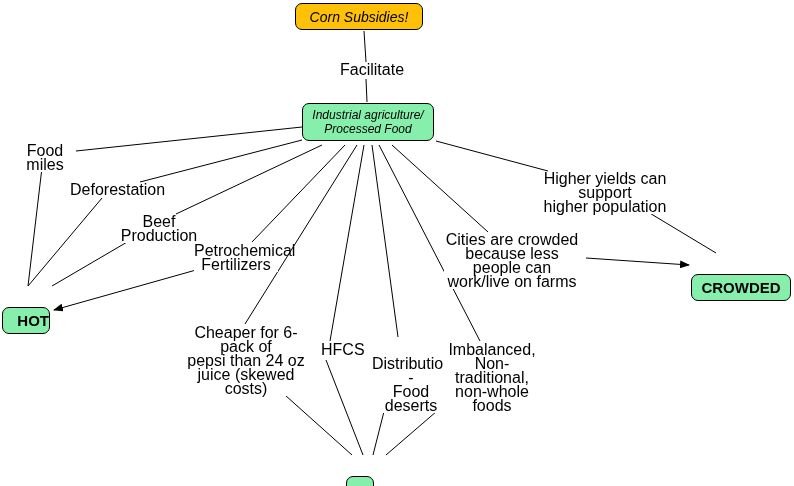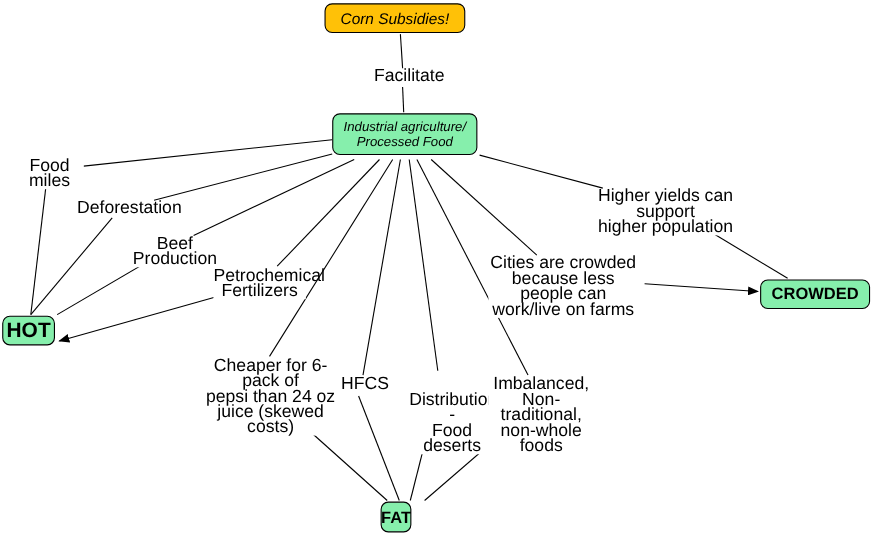--- a/index.html
+++ b/index.html
@@ -5,21 +5,21 @@
     html, body { margin: 0; padding: 0; background: #ffffff; }
     body { width: 794px; height: 486px; position: relative; overflow: hidden;
            font-family: "Liberation Sans", sans-serif; color: #000; }
     svg.links { position: absolute; left: 0; top: 0; width: 794px; height: 486px; }
     svg.links line { stroke: #000; stroke-width: 1; }
     .node { position: absolute; box-sizing: border-box; border: 1px solid #000;
             border-radius: 7px; background: #86efac; display: flex;
             align-items: center; justify-content: center; text-align: center; }
     .node.yellow { background: #ffc107; }
     .node.italic { font-style: italic; }
-    .node.bold { font-weight: bold; }
+    .node.bold { font-weight: bold; margin-top: 20px; }
     .lbl { position: absolute; font-size: 16px; line-height: 14px; text-align: center;
            background: #fff; white-space: pre-line; }
   </style>
 </head>
 <body>
 
 <svg class="links" viewBox="0 0 794 486">
   <defs>
     <marker id="arrowhead" markerWidth="10" markerHeight="8" refX="9" refY="4" orient="auto" markerUnits="userSpaceOnUse">
       <path d="M0,0 L10,4 L0,8 z" fill="#000"></path>
@@ -62,42 +62,42 @@
 
 <div class="node yellow italic" style="left:295px; top:3px; width:128px; height:27px; font-size:14px;">
   <span>Corn Subsidies!</span>
 </div>
 
 <div class="node italic" style="left:302px; top:103px; width:132px; height:38px; font-size:12px; line-height:14px; white-space:pre-line;">
   <span>Industrial agriculture/
 Processed Food</span>
 </div>
 
-<div class="node bold" style="left:2px; top:287px; width:48px; height:27px; font-size:19px;">
+<div class="node bold" style="left:2px; top:287px; width:48px; height:27px; font-size:15px;justify-content:flex-end;">
   <span>HOT</span>
 </div>
 
 <div class="node bold" style="left:691px; top:254px; width:100px; height:27px; font-size:15px;">
   <span>CROWDED</span>
 </div>
 
 <div class="node bold" style="left:346px; top:456px; width:28px; height:28px; font-size:15px;">
   <span>FAT</span>
 </div>
 
 <div class="lbl" style="left:340px; top:63px; width:54px;">Facilitate</div>
 <div class="lbl" style="left:14px; top:144px; width:62px;">Food miles</div>
 <div class="lbl" style="left:70px; top:183px; width:76px;">Deforestation</div>
 <div class="lbl" style="left:114px; top:215px; width:90px;">Beef Production</div>
 <div class="lbl" style="left:194px; top:244px; width:84px;">Petrochemical
 Fertilizers</div>
 <div class="lbl" style="left:184px; top:326px; width:124px;">Cheaper for 6-pack of
 pepsi than  24 oz
 juice (skewed costs)</div>
-<div class="lbl" style="left:310px; top:343px; width:38px;">HFCS</div>
+<div class="lbl" style="left:321px; top:343px; width:38px;">HFCS</div>
 <div class="lbl" style="left:360px; top:357px; width:78px;margin-left:12px;">Distribution -
 Food deserts</div>
 <div class="lbl" style="left:444px; top:343px; width:96px;">Imbalanced,
 Non-traditional,
 non-whole foods</div>
 <div class="lbl" style="left:444px; top:233px; width:136px;">Cities are crowded
 because less people can
 work/live on farms</div>
 <div class="lbl" style="left:532px; top:172px; width:146px;">Higher yields can support
 higher population</div>

